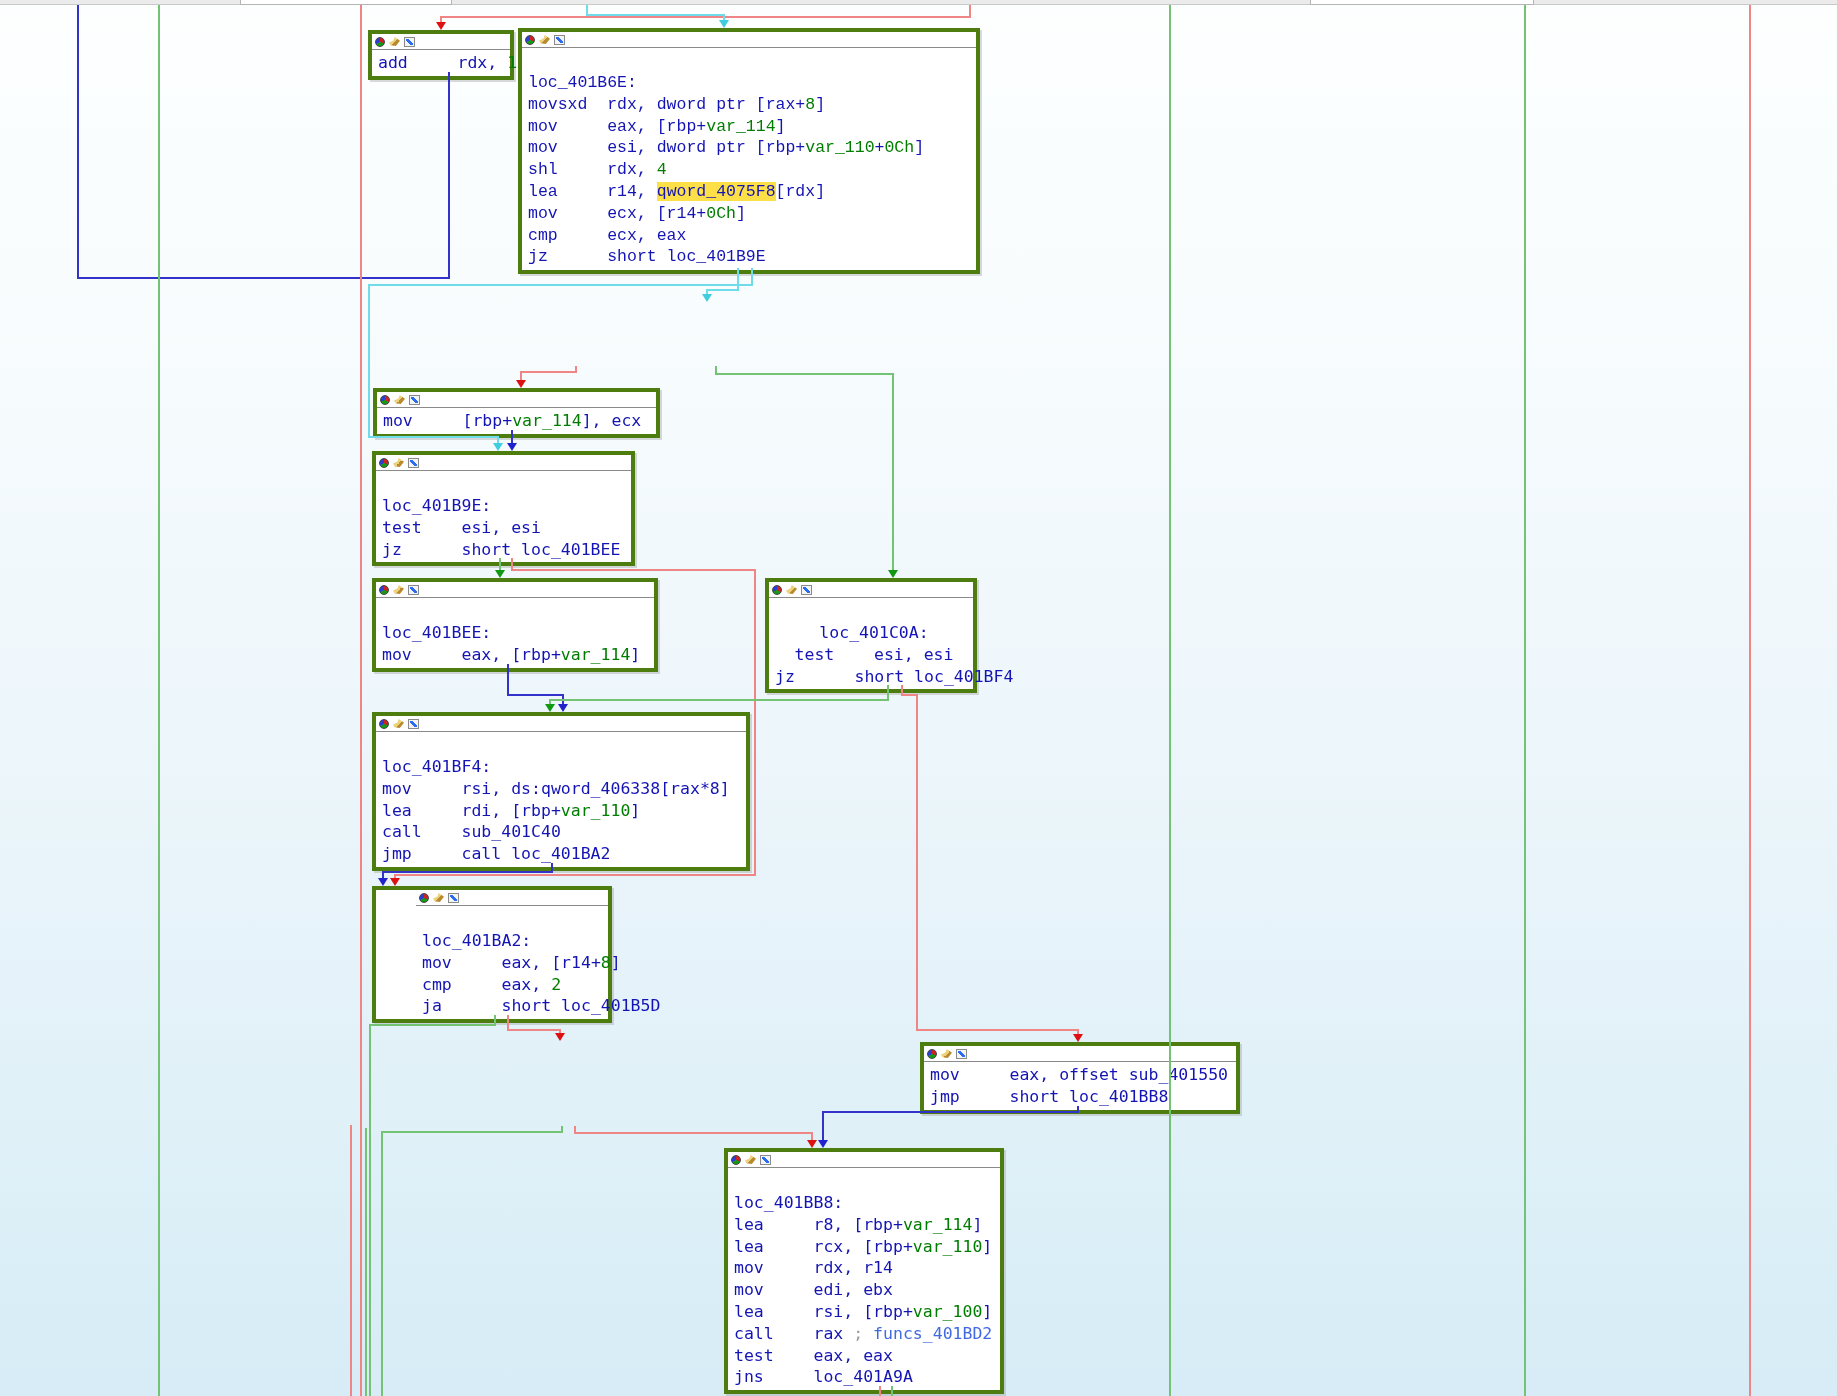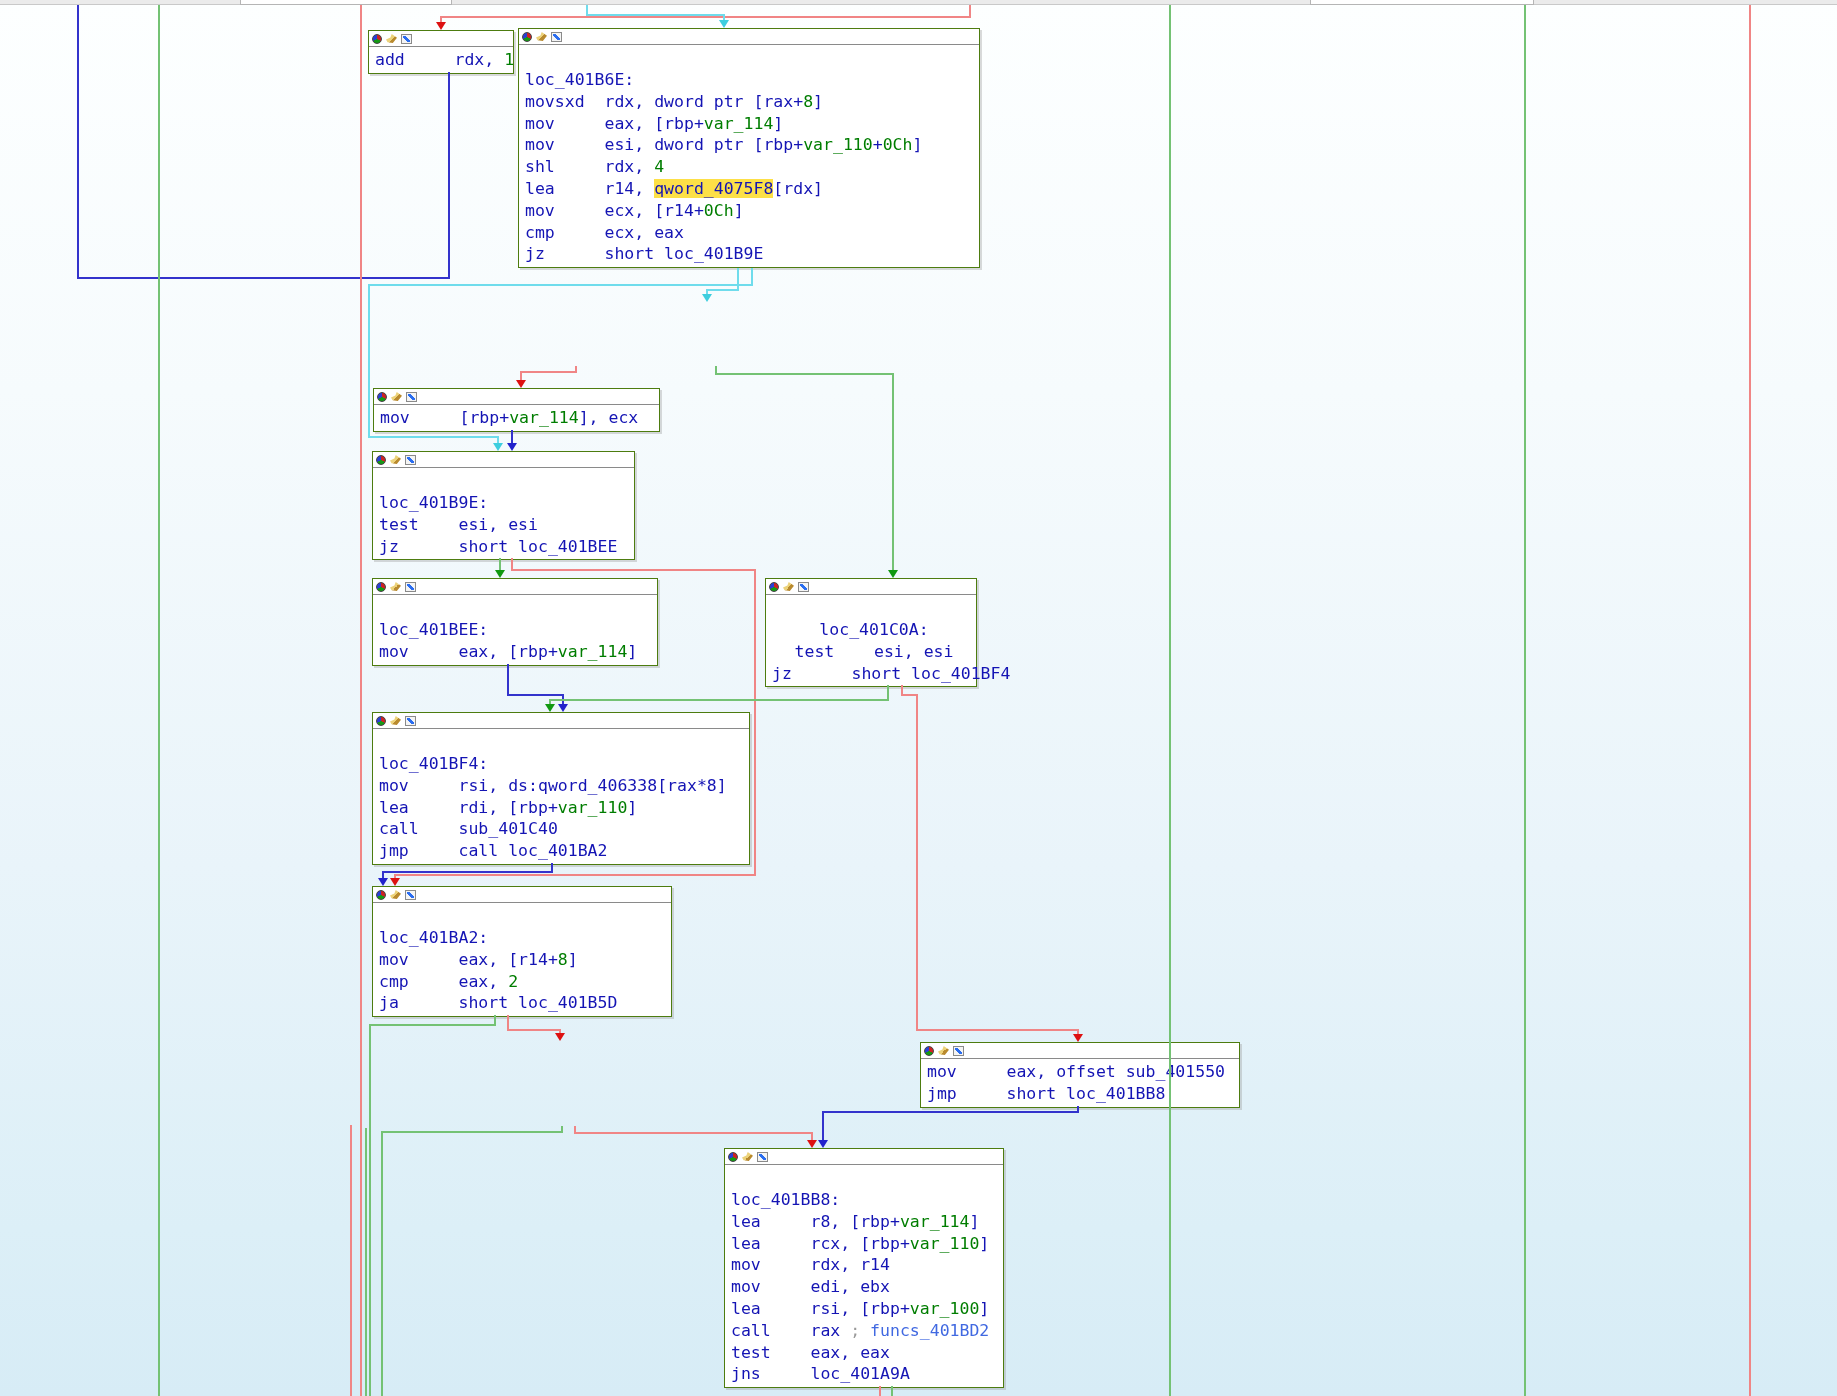--- a/index.html
+++ b/index.html
@@ -13,21 +13,21 @@
   #topstrip{position:absolute;left:0;top:0;width:100%;height:4px;z-index:7;}
   .strip-base{position:absolute;left:0;top:0;width:100%;height:4px;background:#ebebeb;border-bottom:1px solid #c9c9c9;}
   .strip-seg{position:absolute;top:0;height:5px;background:#ffffff;border:1px solid #b5b5b5;border-top:none;box-sizing:border-box;}
   
   #edges{position:absolute;inset:0;z-index:5;pointer-events:none;}
   .seg{position:absolute;}
   .arrow{position:absolute;width:0;height:0;border-left:5px solid transparent;border-right:5px solid transparent;}
   
   #nodes{position:absolute;inset:0;z-index:2;}
   .block{
-    position:absolute;background:#ffffff;border:1px solid #4d7c0f;
+    position:absolute;background:#ffffff;border:4px solid #4d7c0f;
     box-shadow:2px 2px 0 rgba(150,150,150,.35);box-sizing:border-box;
   }
   .hdr{height:13px;border-bottom:1px solid #8a8a8a;background:#ffffff;display:flex;align-items:center;gap:4px;padding:1px 0 1px 3px;}
   .ic1{width:10px;height:10px;border-radius:50%;border:1px solid #444;box-sizing:border-box;
        background:conic-gradient(#cc2222 0 120deg,#169916 120deg 240deg,#2a3fd4 240deg 360deg);}
   .ic2{width:11px;height:9px;background:linear-gradient(135deg,#ecd27a 0 55%,#b98a2e 55%);
        clip-path:polygon(0 60%,40% 38%,52% 0,100% 42%,62% 100%,14% 92%);}
   .ic3{width:11px;height:10px;background:#f4f4f4;border:1px solid #8a8a8a;box-sizing:border-box;position:relative;}
   .ic3 .sl{position:absolute;left:1px;top:1px;right:1px;bottom:1px;
        background:linear-gradient(45deg,transparent 38%,#2a6df0 38% 62%,transparent 62%);}
@@ -136,21 +136,21 @@
           <div class="ic1"></div>
           <div class="ic2"></div>
           <div class="ic3">
             <div class="sl"></div>
           </div>
         </div>
         <div class="body">
           <div class="line"><span class="t-b">add     rdx, </span><span class="t-g">1</span></div>
         </div>
       </div>
-      <div class="block" style="left: 518px; top: 28px; width: 462px;">
+      <div class="block" style="left: 518px; top: 28px; width: 462px; font-family: Liberation Mono, monospace;">
         <div class="hdr">
           <div class="ic1"></div>
           <div class="ic2"></div>
           <div class="ic3">
             <div class="sl"></div>
           </div>
         </div>
         <div class="body labeled">
           <div class="line"><span class="t-b">loc_401B6E:</span></div>
           <div class="line"><span class="t-b">movsxd  rdx, dword ptr [rax+</span><span class="t-g">8</span><span class="t-b">]</span></div>
@@ -225,21 +225,21 @@
           </div>
         </div>
         <div class="body labeled">
           <div class="line"><span class="t-b">loc_401BF4:</span></div>
           <div class="line"><span class="t-b">mov     rsi, ds:qword_406338[rax*8]</span></div>
           <div class="line"><span class="t-b">lea     rdi, [rbp+</span><span class="t-g">var_110</span><span class="t-b">]</span></div>
           <div class="line"><span class="t-b">call    sub_401C40</span></div>
           <div class="line"><span class="t-b">jmp     call loc_401BA2</span></div>
         </div>
       </div>
-      <div class="block" style="left: 372px; top: 886px; width: 300px;">
+      <div class="block" style="left: 372px; top: 886px; width: 240px; padding-left: 40px;">
         <div class="hdr">
           <div class="ic1"></div>
           <div class="ic2"></div>
           <div class="ic3">
             <div class="sl"></div>
           </div>
         </div>
         <div class="body labeled">
           <div class="line"><span class="t-b">loc_401BA2:</span></div>
           <div class="line"><span class="t-b">mov     eax, [r14+</span><span class="t-g">8</span><span class="t-b">]</span></div>

